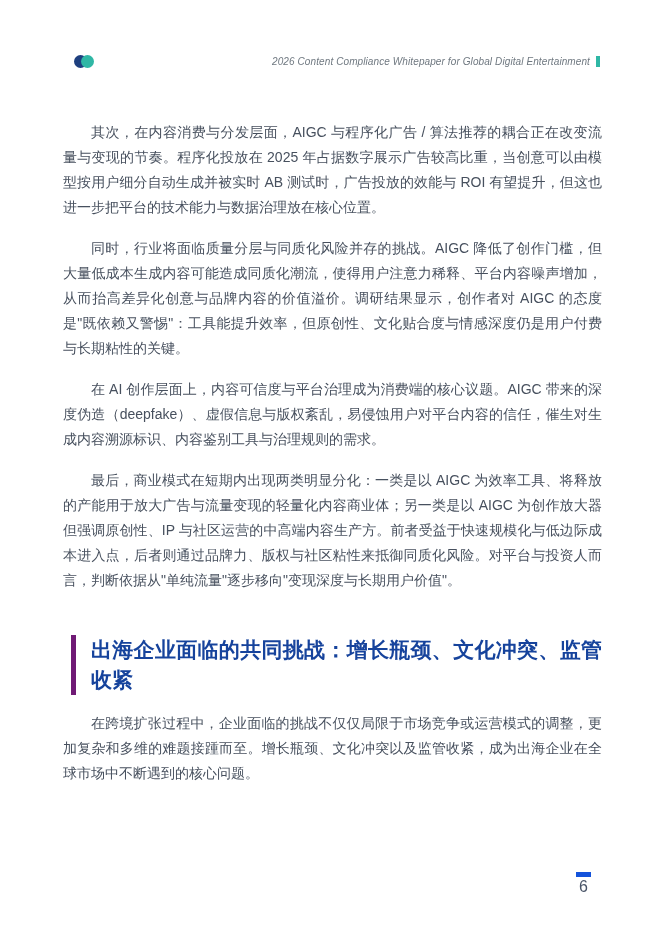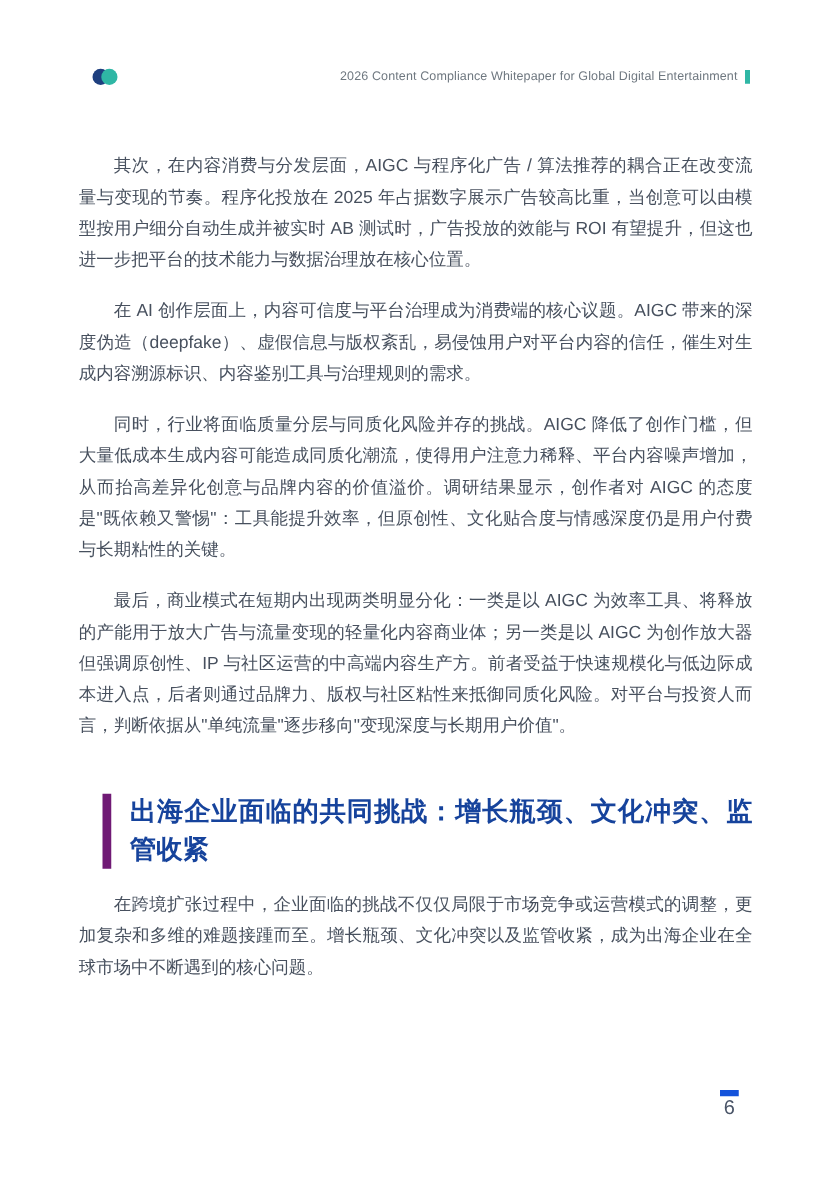--- a/index.html
+++ b/index.html
@@ -25,20 +25,21 @@
     align-items: center;
     justify-content: space-between;
   }
   .logo { display: flex; align-items: center; }
   .dot { width: 13px; height: 13px; border-radius: 50%; display: inline-block; }
   .dot-navy { background: #1E3F7F; }
   .dot-teal { background: #2FB7A5; margin-left: -6px; position: relative; z-index: 2; }
   .header-right { display: flex; align-items: center; gap: 6px; }
   .header-title {
     font-size: 10px;
+    font-style: italic;
     color: #6F7880;
     letter-spacing: 0.1px;
   }
   .header-bar { width: 4px; height: 11px; background: #2FB7A5; display: inline-block; }
 
   
   .content {
     position: absolute;
     left: 63px;
     top: 104px;
@@ -46,22 +47,22 @@
   }
   .content p {
     margin: 16px 0 8px 0;
     text-indent: 2em;
     text-align: justify;
     font-size: 14px;
     line-height: 25px;
     color: #47505E;
   }
   .section-heading {
-    margin: 42px 0 12px 19px;
-    border-left: 7px solid #701a75;
+    margin: 42px 0 12px 8px;
+    border-left: 5px solid #701a75;
     padding-left: 15px;
     font-size: 21px;
     line-height: 30px;
     font-weight: 700;
     color: #16439C;
     text-align: justify;
   }
 
   
   .footer-bar {
@@ -93,22 +94,22 @@
       <span class="dot dot-teal"></span>
     </span>
     <span class="header-right">
       <span class="header-title">2026 Content Compliance Whitepaper for Global Digital Entertainment</span>
       <span class="header-bar"></span>
     </span>
   </header>
 
   <main class="content">
     <p>其次，在内容消费与分发层面，AIGC 与程序化广告 / 算法推荐的耦合正在改变流量与变现的节奏。程序化投放在 2025 年占据数字展示广告较高比重，当创意可以由模型按用户细分自动生成并被实时 AB 测试时，广告投放的效能与 ROI 有望提升，但这也进一步把平台的技术能力与数据治理放在核心位置。</p>
+    <p>同时，行业将面临质量分层与同质化风险并存的挑战。AIGC 降低了创作门槛，但大量低成本生成内容可能造成同质化潮流，使得用户注意力稀释、平台内容噪声增加，从而抬高差异化创意与品牌内容的价值溢价。调研结果显示，创作者对 AIGC 的态度是"既依赖又警惕"：工具能提升效率，但原创性、文化贴合度与情感深度仍是用户付费与长期粘性的关键。</p>
     <p>在 AI 创作层面上，内容可信度与平台治理成为消费端的核心议题。AIGC 带来的深度伪造（deepfake）、虚假信息与版权紊乱，易侵蚀用户对平台内容的信任，催生对生成内容溯源标识、内容鉴别工具与治理规则的需求。</p>
-    <p>同时，行业将面临质量分层与同质化风险并存的挑战。AIGC 降低了创作门槛，但大量低成本生成内容可能造成同质化潮流，使得用户注意力稀释、平台内容噪声增加，从而抬高差异化创意与品牌内容的价值溢价。调研结果显示，创作者对 AIGC 的态度是"既依赖又警惕"：工具能提升效率，但原创性、文化贴合度与情感深度仍是用户付费与长期粘性的关键。</p>
     <p>最后，商业模式在短期内出现两类明显分化：一类是以 AIGC 为效率工具、将释放的产能用于放大广告与流量变现的轻量化内容商业体；另一类是以 AIGC 为创作放大器但强调原创性、IP 与社区运营的中高端内容生产方。前者受益于快速规模化与低边际成本进入点，后者则通过品牌力、版权与社区粘性来抵御同质化风险。对平台与投资人而言，判断依据从"单纯流量"逐步移向"变现深度与长期用户价值"。</p>
 
     <h2 class="section-heading">
       <span>出海企业面临的共同挑战：增长瓶颈、文化冲突、监管收紧</span>
     </h2>
 
     <p>在跨境扩张过程中，企业面临的挑战不仅仅局限于市场竞争或运营模式的调整，更加复杂和多维的难题接踵而至。增长瓶颈、文化冲突以及监管收紧，成为出海企业在全球市场中不断遇到的核心问题。</p>
   </main>
 
   <span class="footer-bar"></span>

